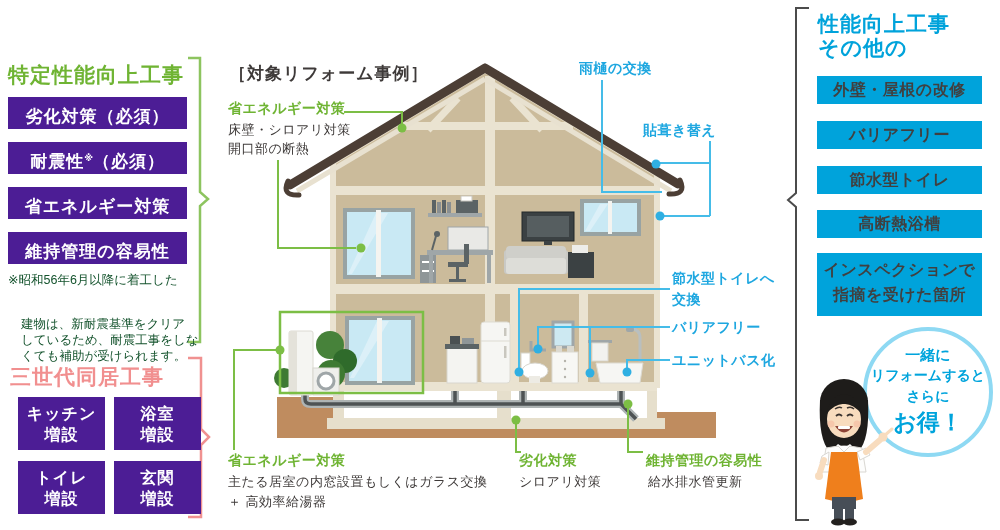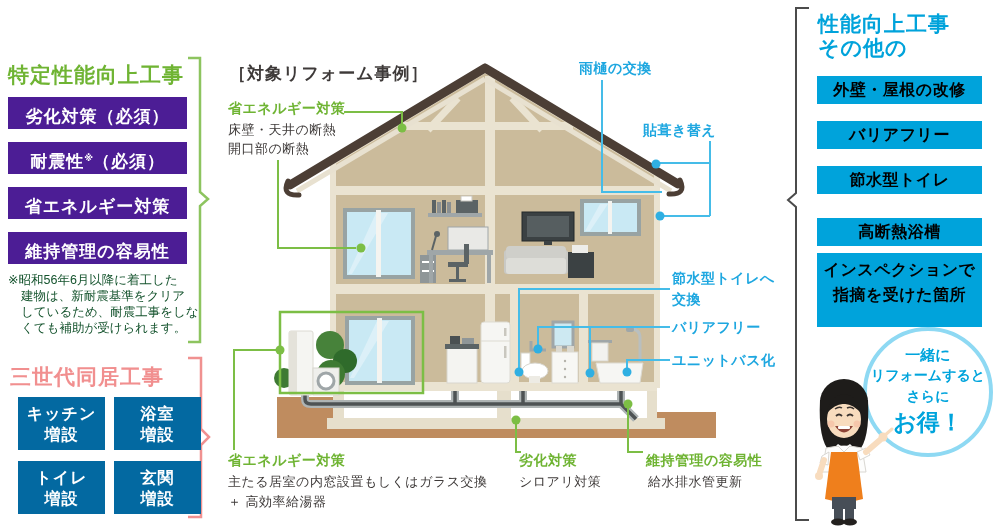--- a/index.html
+++ b/index.html
@@ -5,30 +5,30 @@
   html,body{margin:0;padding:0;background:#fff;}
   .stage{position:relative;width:1000px;height:530px;background:#fff;overflow:hidden;
          font-family:"Liberation Sans","DejaVu Sans",sans-serif;color:#3E3A39;}
   svg{position:absolute;left:0;top:0;}
   
   .gtitle{position:absolute;left:8px;top:61px;font-size:21px;font-weight:700;color:#6FB433;letter-spacing:1px;}
   .gbtn{position:absolute;left:8px;width:179px;height:32px;background:#4c1d95;color:#fff;
         font-size:17px;font-weight:700;text-align:center;line-height:32px;letter-spacing:1px;}
   .gbtn sup{font-size:9px;font-weight:700;vertical-align:6px;letter-spacing:0;}
   .noteline{position:absolute;left:8px;font-size:12.5px;line-height:16px;color:#14532d;letter-spacing:0;}
-  .indent{padding-left:13px;}
+  .indent{padding-left:13px;margin-top:28px;}
   
   .ptitle{position:absolute;left:10px;top:363px;font-size:21px;font-weight:700;color:#F18F8F;letter-spacing:1px;}
-  .pbtn{position:absolute;width:87px;height:53px;background:#0369a1;color:#fff;font-size:16px;font-weight:700;
+  .pbtn{position:absolute;width:87px;height:53px;background:#4c1d95;color:#fff;font-size:16px;font-weight:700;
         text-align:center;line-height:21px;padding-top:6px;box-sizing:border-box;letter-spacing:1px;}
   
   .btitle{position:absolute;left:818px;top:12px;font-size:21px;font-weight:700;color:#00A3DB;line-height:24px;letter-spacing:1px;}
-  .bbtn{position:absolute;left:817px;width:165px;height:28px;background:#00A3DB;color:#000000;
+  .bbtn{position:absolute;left:817px;width:165px;height:28px;background:#00A3DB;color:#404040;
         font-size:16px;font-weight:700;text-align:center;line-height:28px;letter-spacing:.5px;}
-  .bbtn.two{height:74px;line-height:25px;padding-top:4px;box-sizing:border-box;}
+  .bbtn.two{height:63px;line-height:25px;padding-top:4px;box-sizing:border-box;}
   
   .cg{position:absolute;font-size:14px;font-weight:700;color:#6FB433;letter-spacing:.5px;}
   .cb{position:absolute;font-size:14px;font-weight:700;color:#1EA7E0;letter-spacing:.5px;}
   .sub{position:absolute;font-size:13px;color:#3E3A39;letter-spacing:.5px;}
   .extitle{position:absolute;left:229px;top:62px;font-size:17px;font-weight:700;letter-spacing:1px;}
   
   .bubble-text{position:absolute;left:862px;top:344px;width:132px;text-align:center;color:#00A4DC;font-weight:700;}
   .bubble-text .l1{font-size:15px;line-height:21px;}
   .bubble-text .l2{font-size:14px;line-height:21px;}
   .bubble-text .l3{font-size:14px;line-height:21px;}
@@ -279,28 +279,28 @@
       <div>増設</div>
     </div>
 
   <div class="btitle">
     <div>性能向上工事</div>
     <div>その他の</div>
   </div>
   <div class="bbtn" style="top:76px">外壁・屋根の改修</div>
   <div class="bbtn" style="top:121px">バリアフリー</div>
   <div class="bbtn" style="top:166px">節水型トイレ</div>
-  <div class="bbtn" style="top:218px">高断熱浴槽</div>
+  <div class="bbtn" style="top:210px">高断熱浴槽</div>
   <div class="bbtn two" style="top:253px">
     <div>インスペクションで</div>
     <div>指摘を受けた箇所</div>
   </div>
 
   <div class="cg" style="left:228px;top:100px">省エネルギー対策</div>
-  <div class="sub" style="left:228px;top:121px">床壁・天井の断熱</div>
+  <div class="sub" style="left:228px;top:121px">床壁・シロアリ対策</div>
   <div class="sub" style="left:228px;top:140px">開口部の断熱</div>
 
   <div class="cb" style="left:579px;top:60px">雨樋の交換</div>
   <div class="cb" style="left:643px;top:122px">貼葺き替え</div>
 
   <div class="cb" style="left:672px;top:270px">節水型トイレへ</div>
   <div class="cb" style="left:672px;top:291px">交換</div>
   <div class="cb" style="left:672px;top:319px">バリアフリー</div>
   <div class="cb" style="left:672px;top:352px">ユニットバス化</div>
 

